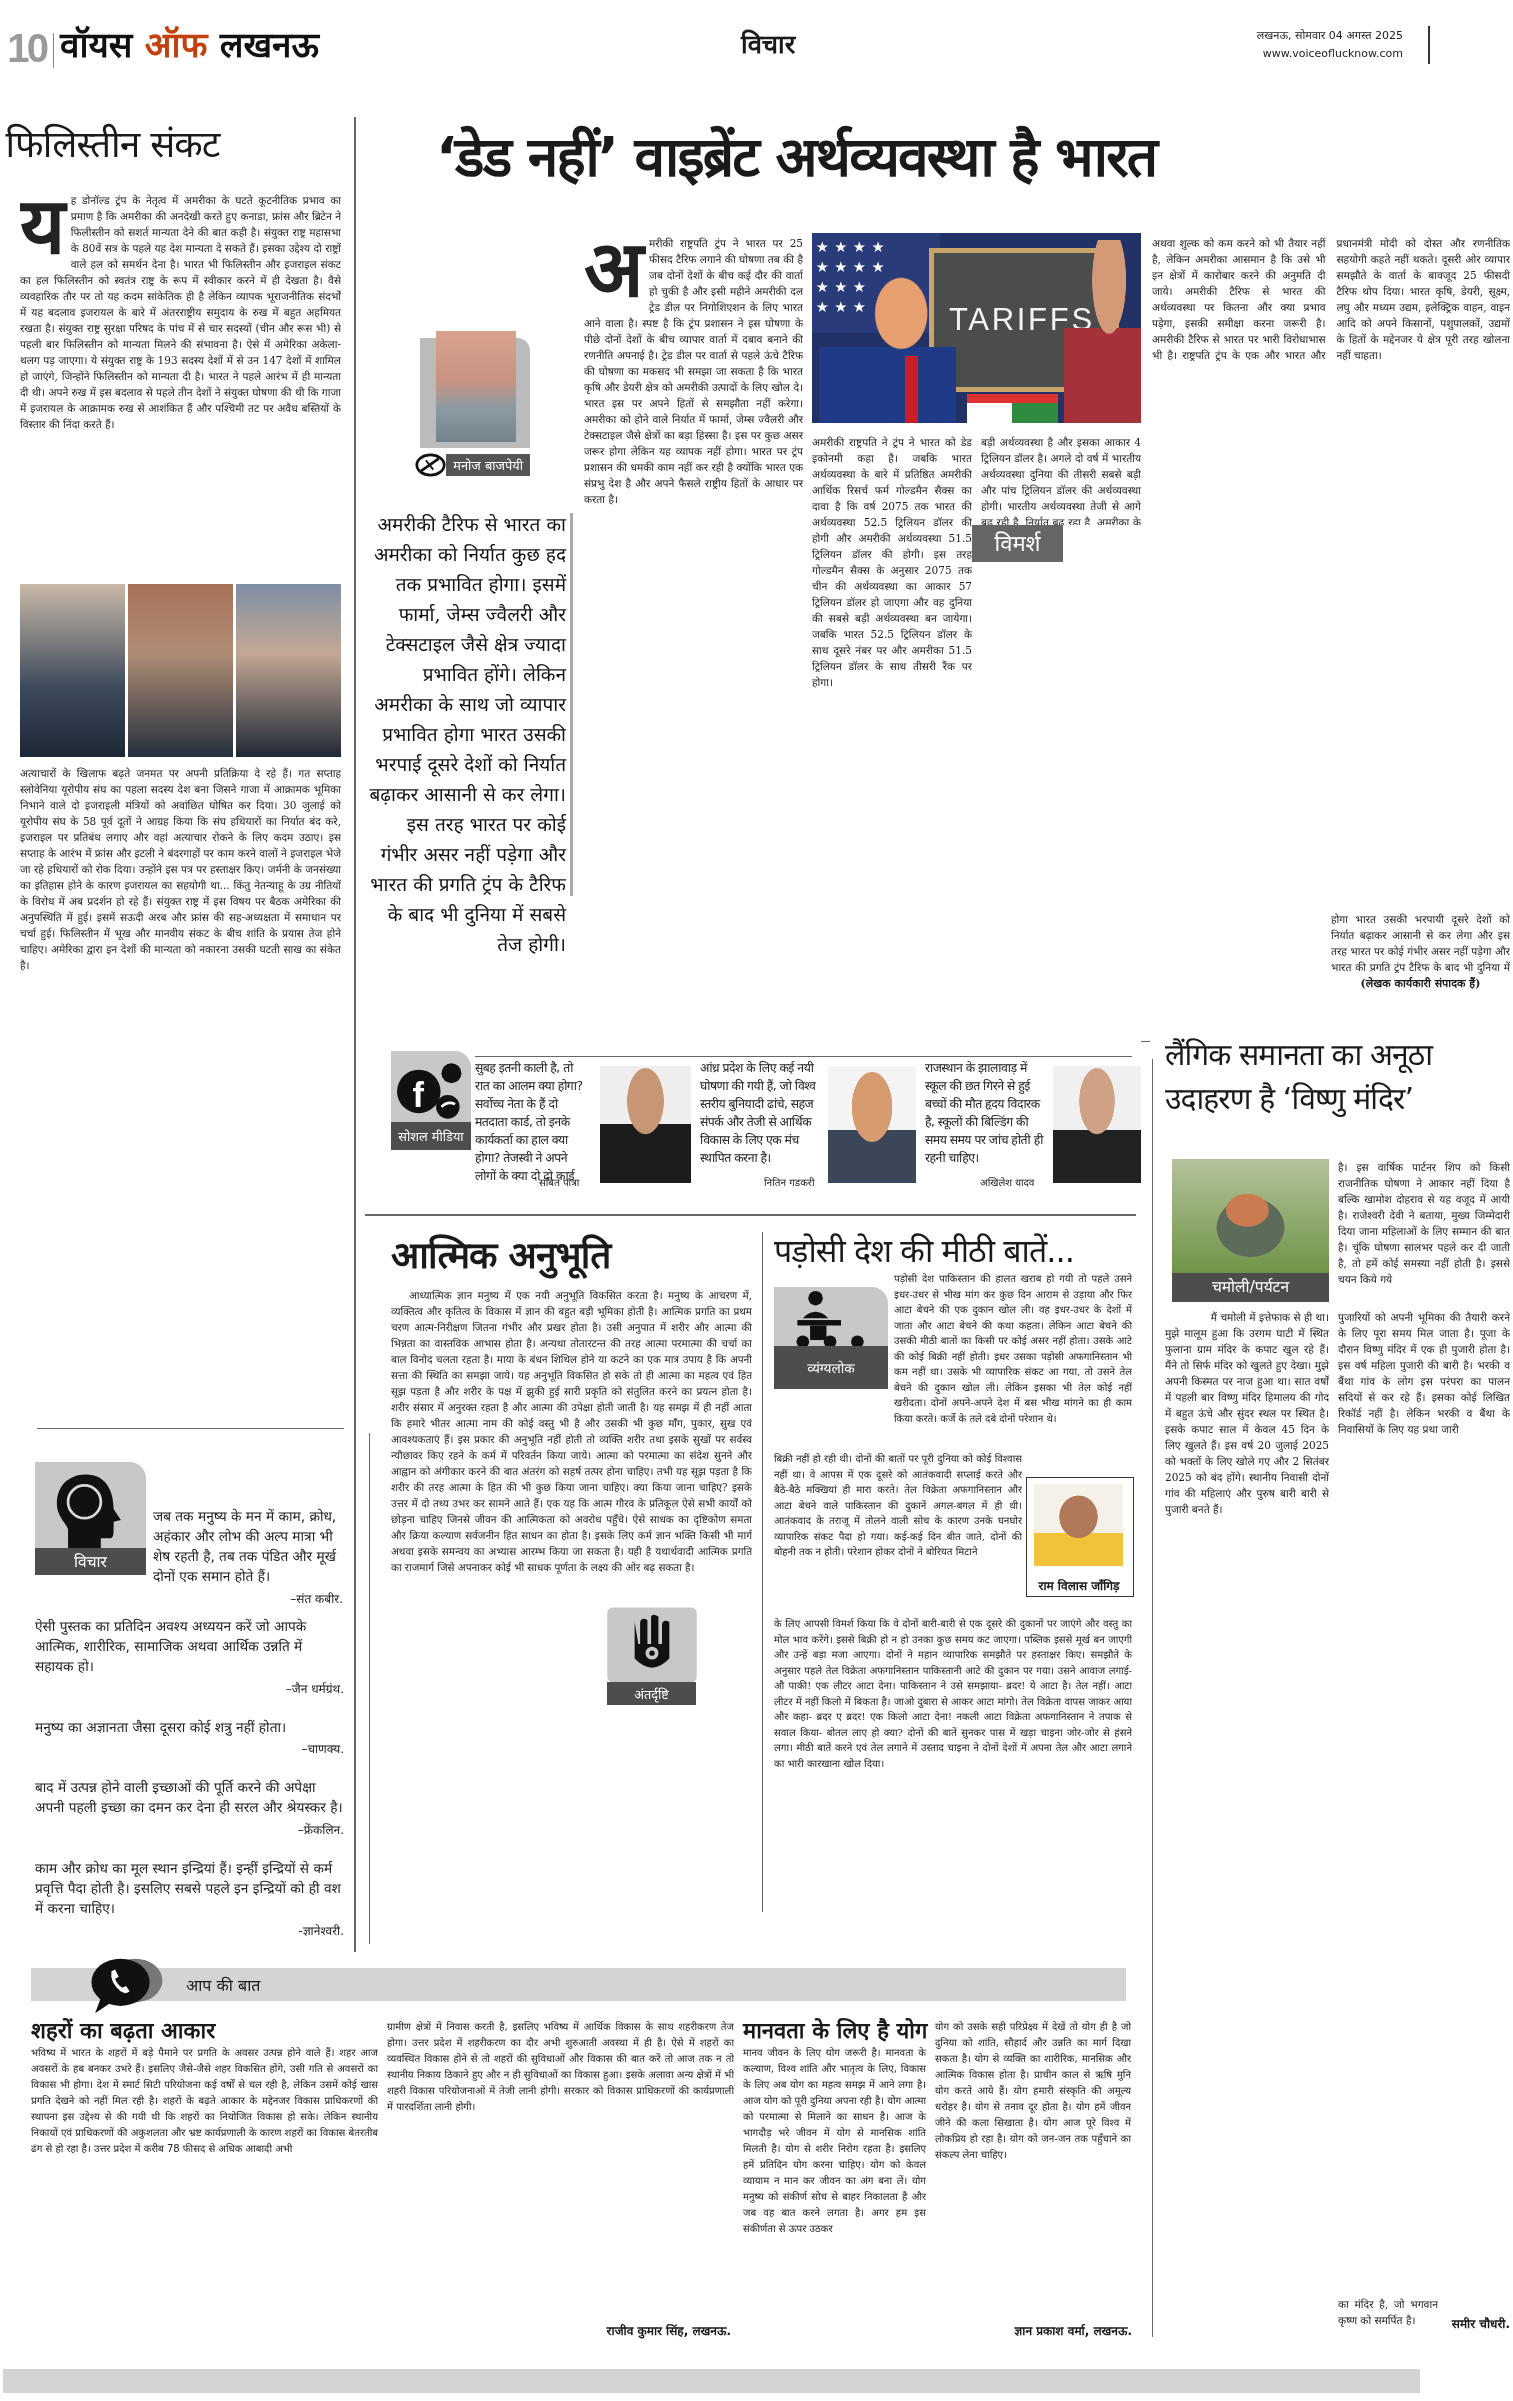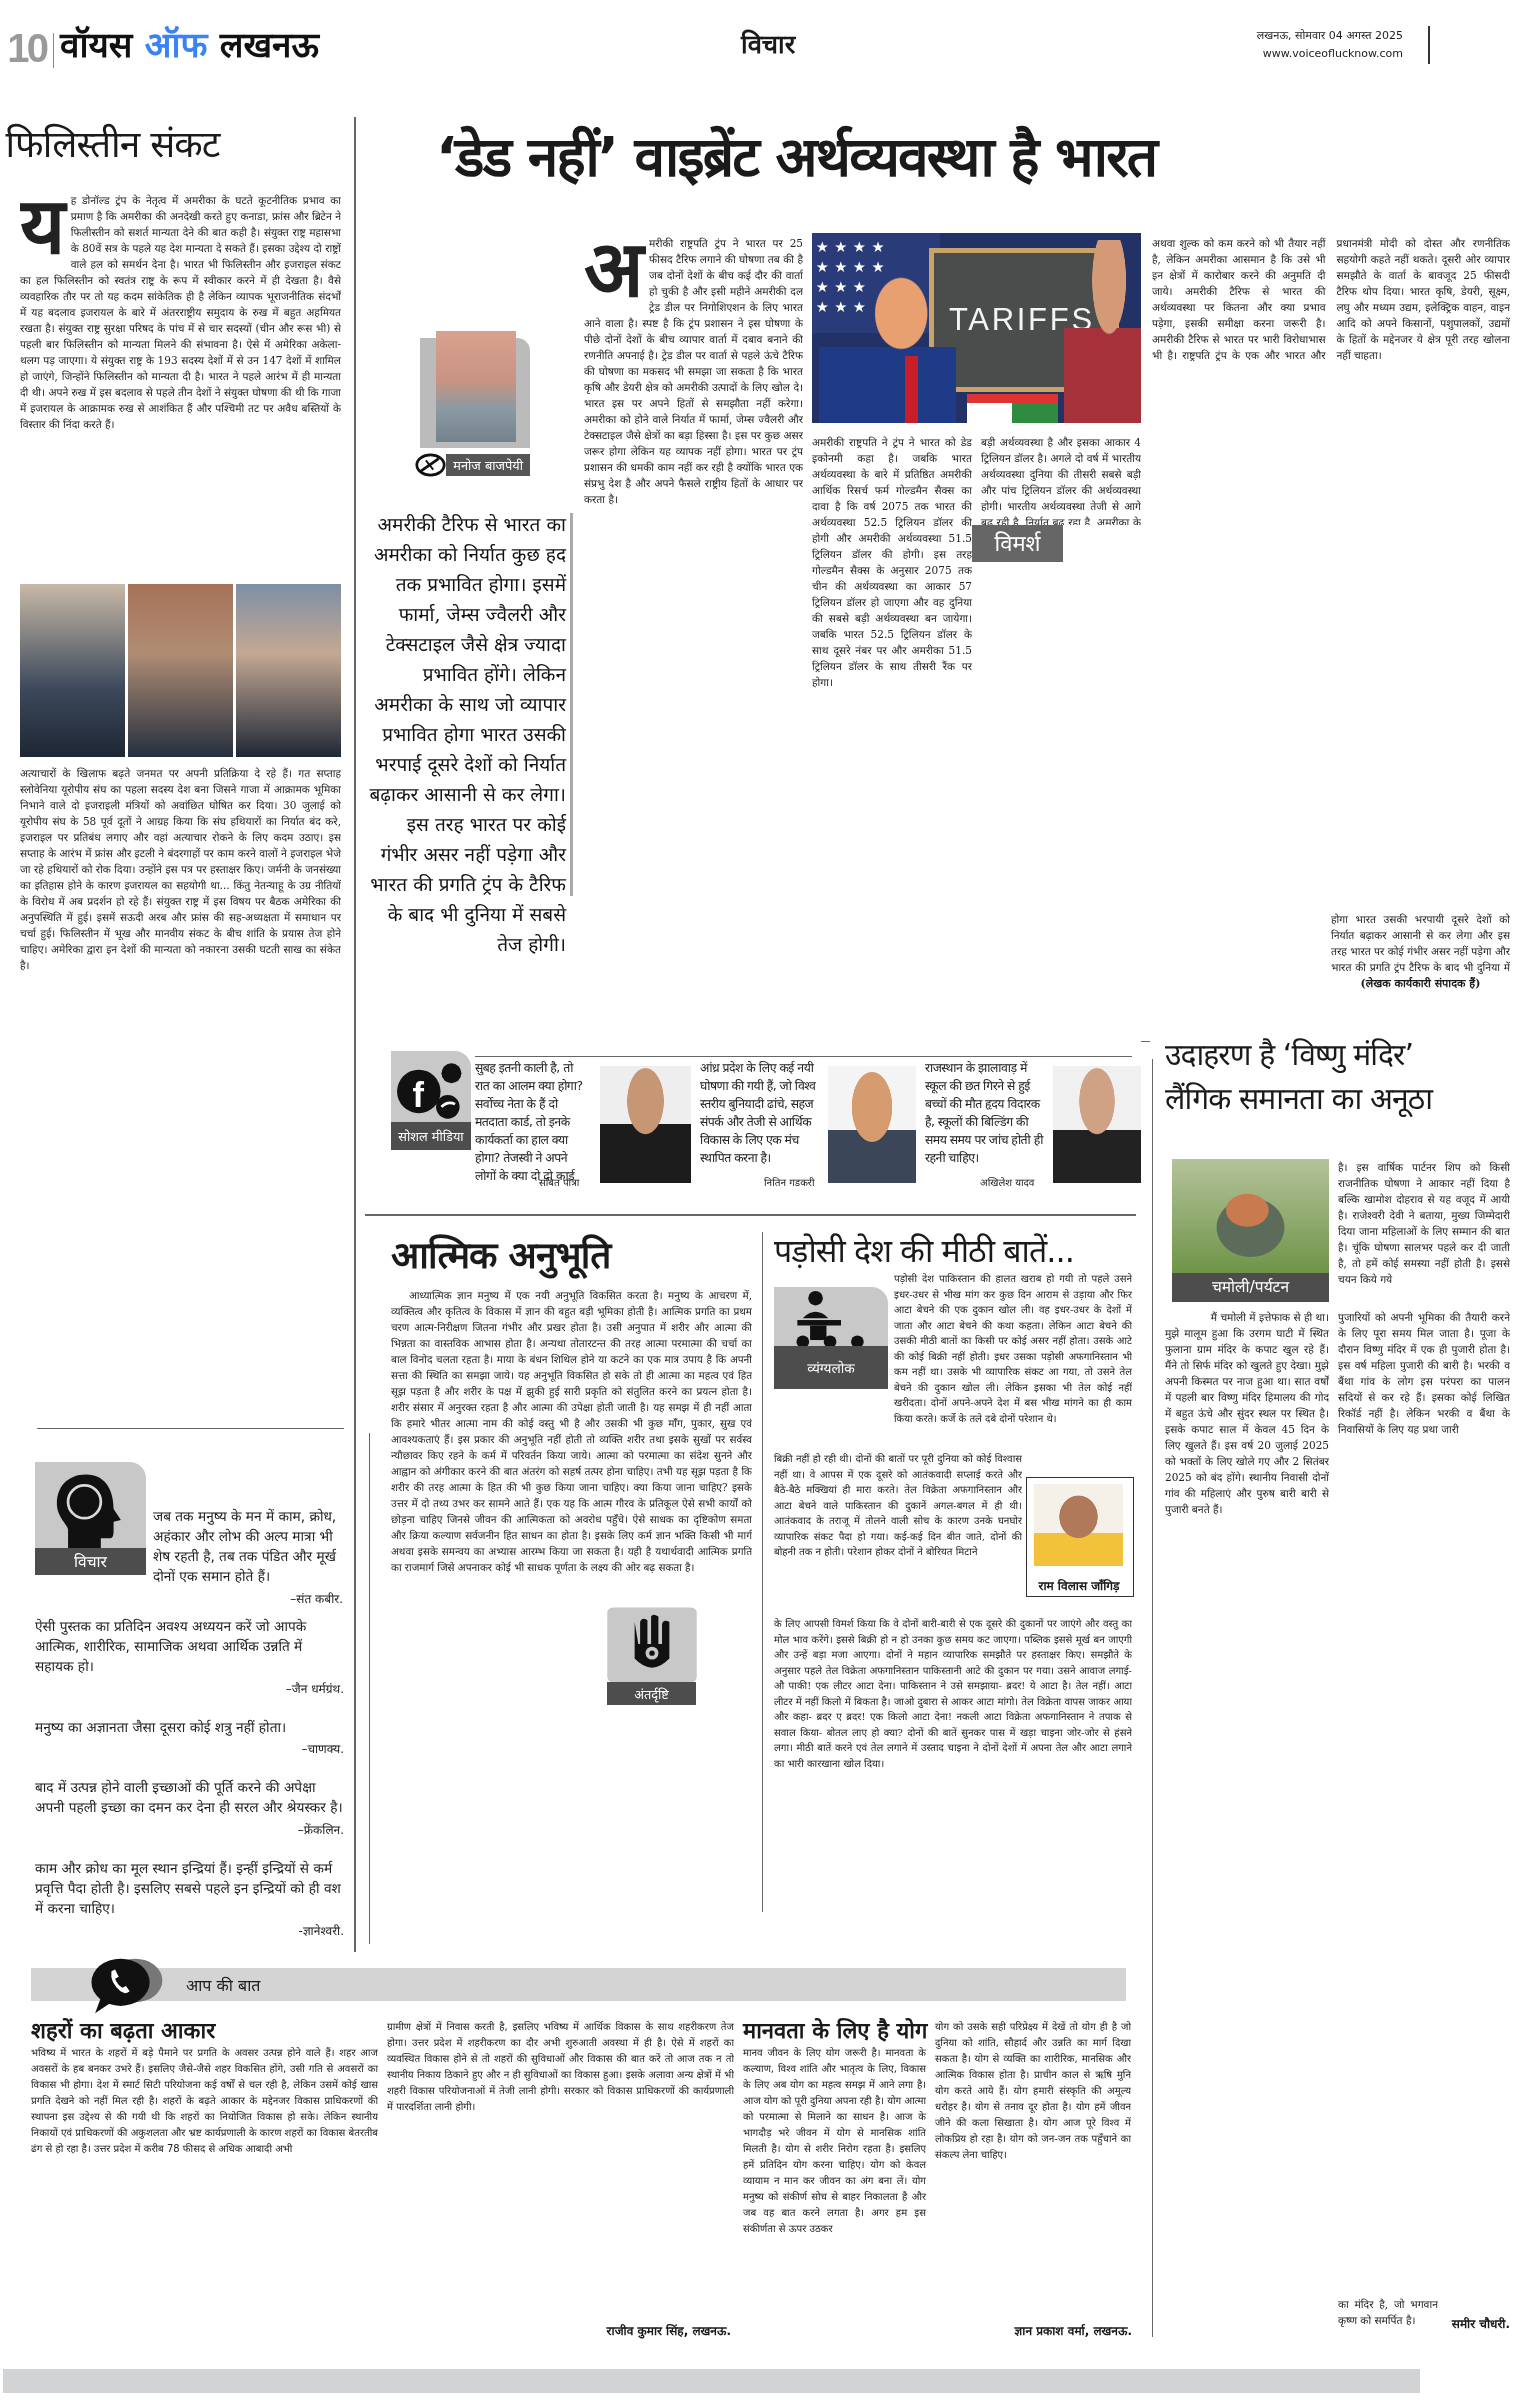--- a/index.html
+++ b/index.html
@@ -4,21 +4,21 @@
 <style>
   * { box-sizing: border-box; margin: 0; padding: 0; }
   body { width: 1513px; height: 2401px; background: #fff; color: #1a1a1a; font-family: "DejaVu Sans", sans-serif; overflow: hidden; position: relative; }
   .abs { position: absolute; }
   .body-text { font-family: "DejaVu Serif", serif; font-size: 10.5px; line-height: 16px; text-align: justify; color: #222; overflow: hidden; }
   .vrule { position: absolute; width: 1.8px; background: #666; }
   .hrule { position: absolute; height: 1.8px; background: #666; }
   
   .page-no { font-size: 40px; font-weight: bold; color: #9a9a9a; font-family: "Liberation Sans", sans-serif; letter-spacing: -2.7px; }
   .paper-name { font-size: 35px; font-weight: bold; color: #111; font-family: "DejaVu Sans", sans-serif; }
-  .paper-name .gray { color: #3b82f6; font-family: Liberation Serif, serif; }
+  .paper-name .gray { color: #c2410c; font-family: Liberation Serif, serif; }
   .section-name { font-size: 25.6px; font-weight: bold; font-family: "DejaVu Sans", sans-serif; }
   .dateline { font-size: 11px; text-align: right; line-height: 18px; font-family: "DejaVu Sans", sans-serif; }
   
   .h-pal { font-size: 37px; font-family: "DejaVu Sans", sans-serif; font-weight: normal; letter-spacing: -0.9px; }
   .h-main { font-size: 55px; font-weight: bold; font-family: "DejaVu Sans", sans-serif; letter-spacing: -1.8px; }
   .dropcap { float: left; font-size: 78px; line-height: 68px; font-weight: bold; margin-right: 5.5px; font-family: "DejaVu Serif", serif; }
   .pull-quote { font-family: "DejaVu Serif", serif; font-size: 19px; line-height: 30px; text-align: right; color: #111; }
   .byline-box { background: #555; color: #fff; font-size: 12.8px; padding: 1.8px 7.3px; }
   .photo { background: linear-gradient(135deg,#c9c3bb,#7d7468); }
   .label-box { background: #4d4d4d; color: #fff; text-align: center; font-size: 20px; }
@@ -131,22 +131,22 @@
   <div style="flex:1;position:relative;">
     <div class="social-txt" style="width:119px;height:128px;overflow:hidden;">राजस्थान के झालावाड़ में स्कूल की छत गिरने से हुई बच्चों की मौत हृदय विदारक है, स्कूलों की बिल्डिंग की समय समय पर जांच होती ही रहनी चाहिए।</div>
     <div class="social-name" style="position:absolute;left:55px;bottom:5.5px;">अखिलेश यादव</div>
     <div class="photo" style="position:absolute;right:0;top:7.3px;width:88px;height:117px;background:radial-gradient(ellipse at 50% 30%,#d0a285 0 28%,transparent 29%),linear-gradient(180deg,#f0f0f0 55%,#222 55%);"></div>
   </div>
 </div>
 <div class="hrule" style="left:365px;top:1214px;width:771px;"></div>
 
 <div class="hrule" style="left:1141px;top:1041px;width:9px;height:0.9px;"></div>
 <div class="abs h-sec-light" style="left:1165px;top:1033px;width:347px;line-height:44px;font-size:30px;">
+  <div>लैंगिक समानता का अनूठा</div>
   <div>उदाहरण है ‘विष्णु मंदिर’</div>
-  <div>लैंगिक समानता का अनूठा</div>
 </div>
 <div class="abs photo" style="left:1172px;top:1159px;width:157px;height:114px;background:radial-gradient(ellipse at 48% 45%,#c97a4e 0 18%,transparent 19%),radial-gradient(ellipse at 50% 60%,#5d6b5a 0 30%,transparent 31%),linear-gradient(180deg,#b4c39a,#6f9448);"></div>
 <div class="abs label-box" style="left:1172px;top:1273px;width:157px;height:29px;line-height:29px;font-size:15.5px;">चमोली/पर्यटन</div>
 <div class="abs body-text" style="left:1338px;top:1159px;width:172px;height:146px;">है। इस वार्षिक पार्टनर शिप को किसी राजनीतिक घोषणा ने आकार नहीं दिया है बल्कि खामोश दोहराव से यह वजूद में आयी है। राजेश्वरी देवी ने बताया, मुख्य जिम्मेदारी दिया जाना महिलाओं के लिए सम्मान की बात है। चूंकि घोषणा सालभर पहले कर दी जाती है, तो हमें कोई समस्या नहीं होती है। इससे चयन किये गये</div>
 <div class="abs body-text" style="left:1165px;top:1309px;width:164px;height:1022px;">
   <div style="text-align:right;">मैं चमोली में इत्तेफाक से ही था।</div>
   <div>मुझे मालूम हुआ कि उरगम घाटी में स्थित फुलाना ग्राम मंदिर के कपाट खुल रहे हैं। मैंने तो सिर्फ मंदिर को खुलते हुए देखा। मुझे अपनी किस्मत पर नाज हुआ था। सात वर्षों में पहली बार विष्णु मंदिर हिमालय की गोद में बहुत ऊंचे और सुंदर स्थल पर स्थित है। इसके कपाट साल में केवल 45 दिन के लिए खुलते हैं। इस वर्ष 20 जुलाई 2025 को भक्तों के लिए खोले गए और 2 सितंबर 2025 को बंद होंगे। स्थानीय निवासी दोनों गांव की महिलाएं और पुरुष बारी बारी से पुजारी बनते हैं।</div>
 </div>
 <div class="abs body-text" style="left:1338px;top:1309px;width:172px;height:986px;">पुजारियों को अपनी भूमिका की तैयारी करने के लिए पूरा समय मिल जाता है। पूजा के दौरान विष्णु मंदिर में एक ही पुजारी होता है। इस वर्ष महिला पुजारी की बारी है। भरकी व बैंथा गांव के लोग इस परंपरा का पालन सदियों से कर रहे हैं। इसका कोई लिखित रिकॉर्ड नहीं है। लेकिन भरकी व बैंथा के निवासियों के लिए यह प्रथा जारी</div>
 <div class="abs body-text" style="left:1338px;top:2296px;width:100px;height:37px;">का मंदिर है, जो भगवान कृष्ण को समर्पित है।</div>

